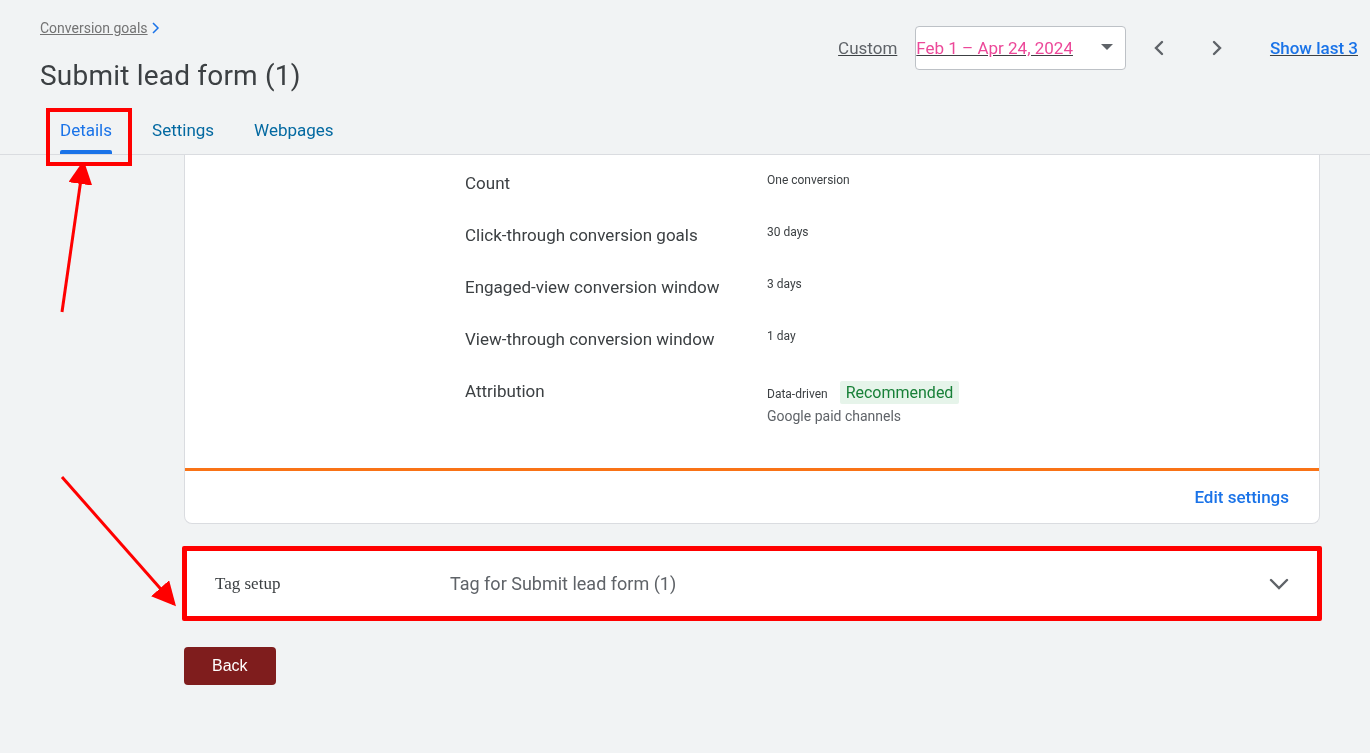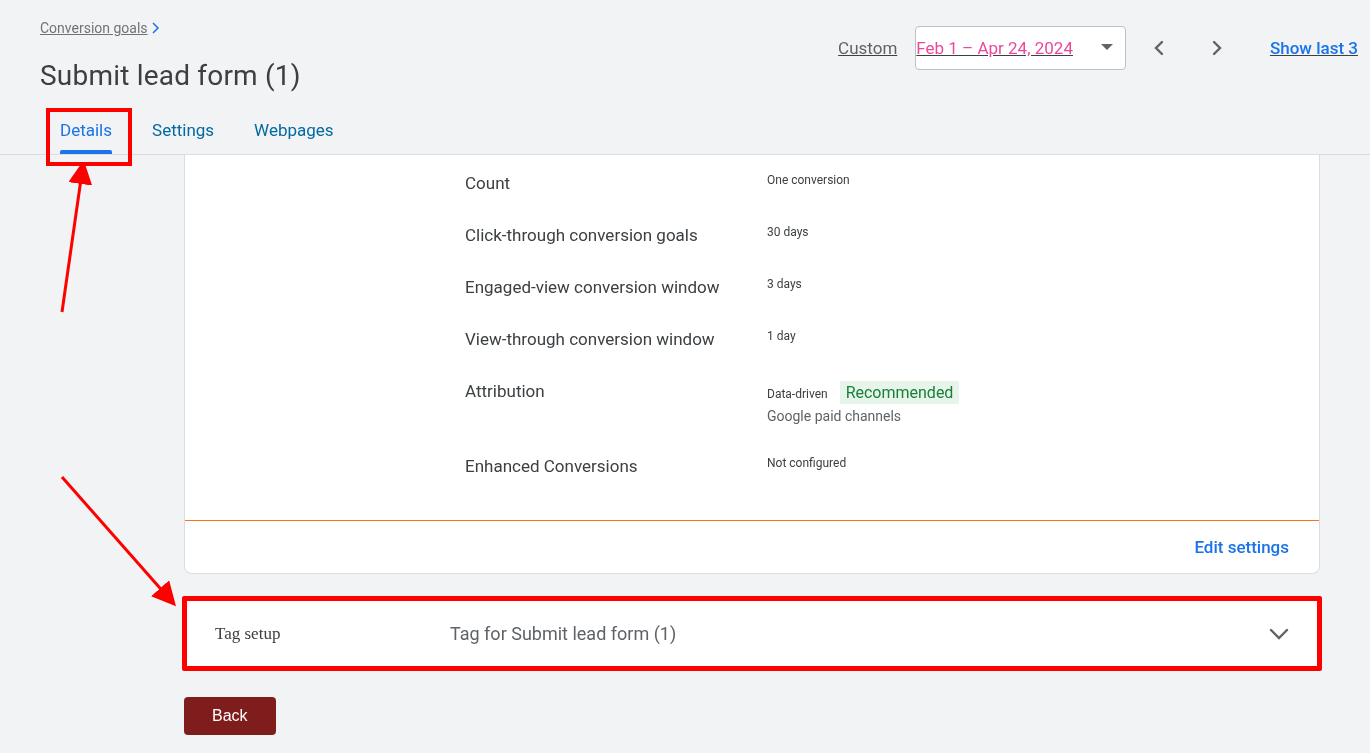--- a/index.html
+++ b/index.html
@@ -172,21 +172,21 @@
     .recommended-badge {
       display: inline-block;
       background: #e6f4ea;
       color: #188038;
       font-size: 16px;
       padding: 2px 6px;
       margin-left: 8px;
       border-radius: 2px;
     }
     .card-footer {
-      border-top: 1px solid #f97316;
+      border-top: 3px solid #f97316;
       padding: 16px 30px;
       text-align: right;
     }
     .edit-link {
       color: #1a73e8;
       font-size: 17px;
       font-weight: 500;
       cursor: pointer;
     }
     .tag-panel {
@@ -315,24 +315,20 @@
       <div class="setting-row">
         <div class="setting-label">Attribution</div>
         <div class="setting-value-wrap">
           <div>
             <span class="setting-value">Data-driven</span>
             <span class="recommended-badge">Recommended</span>
           </div>
           <div class="setting-sub">Google paid channels</div>
         </div>
       </div>
-      <div class="setting-row">
-        <div class="setting-label">Enhanced Conversions</div>
-        <div class="setting-value">Not configured</div>
-      </div>
     </div>
     <div class="card-footer">
       <span class="edit-link">Edit settings</span>
     </div>
   </div>
 
   <div class="tag-panel">
     <div class="tag-panel-highlight"></div>
     <div class="tag-label">Tag setup</div>
     <div class="tag-value">Tag for Submit lead form (1)</div>

